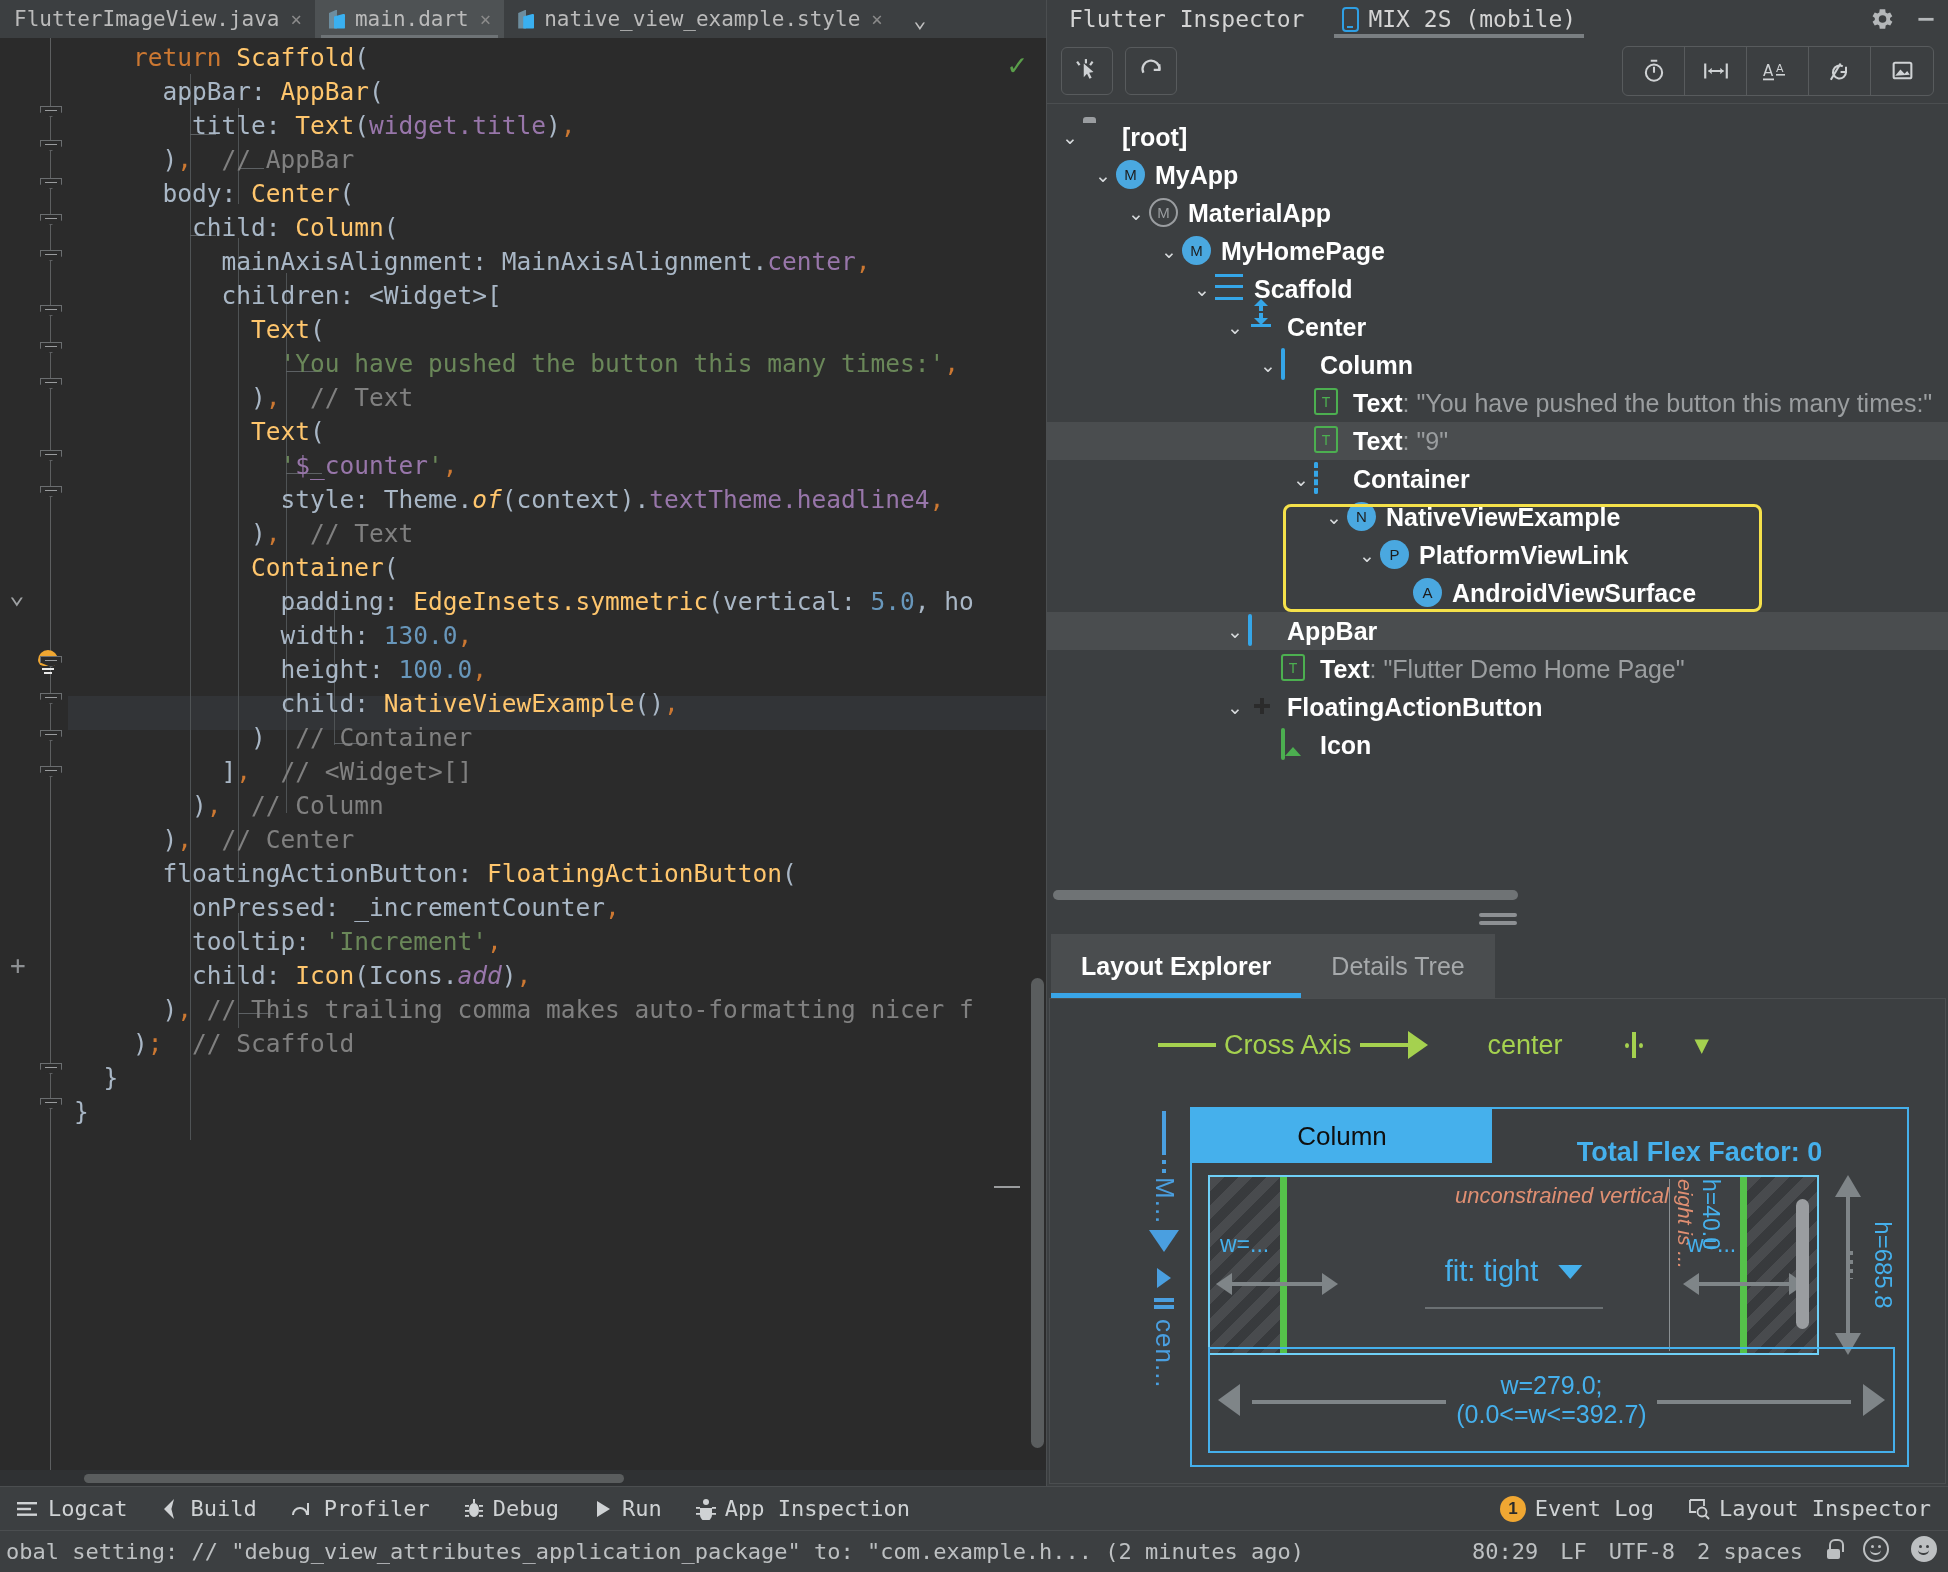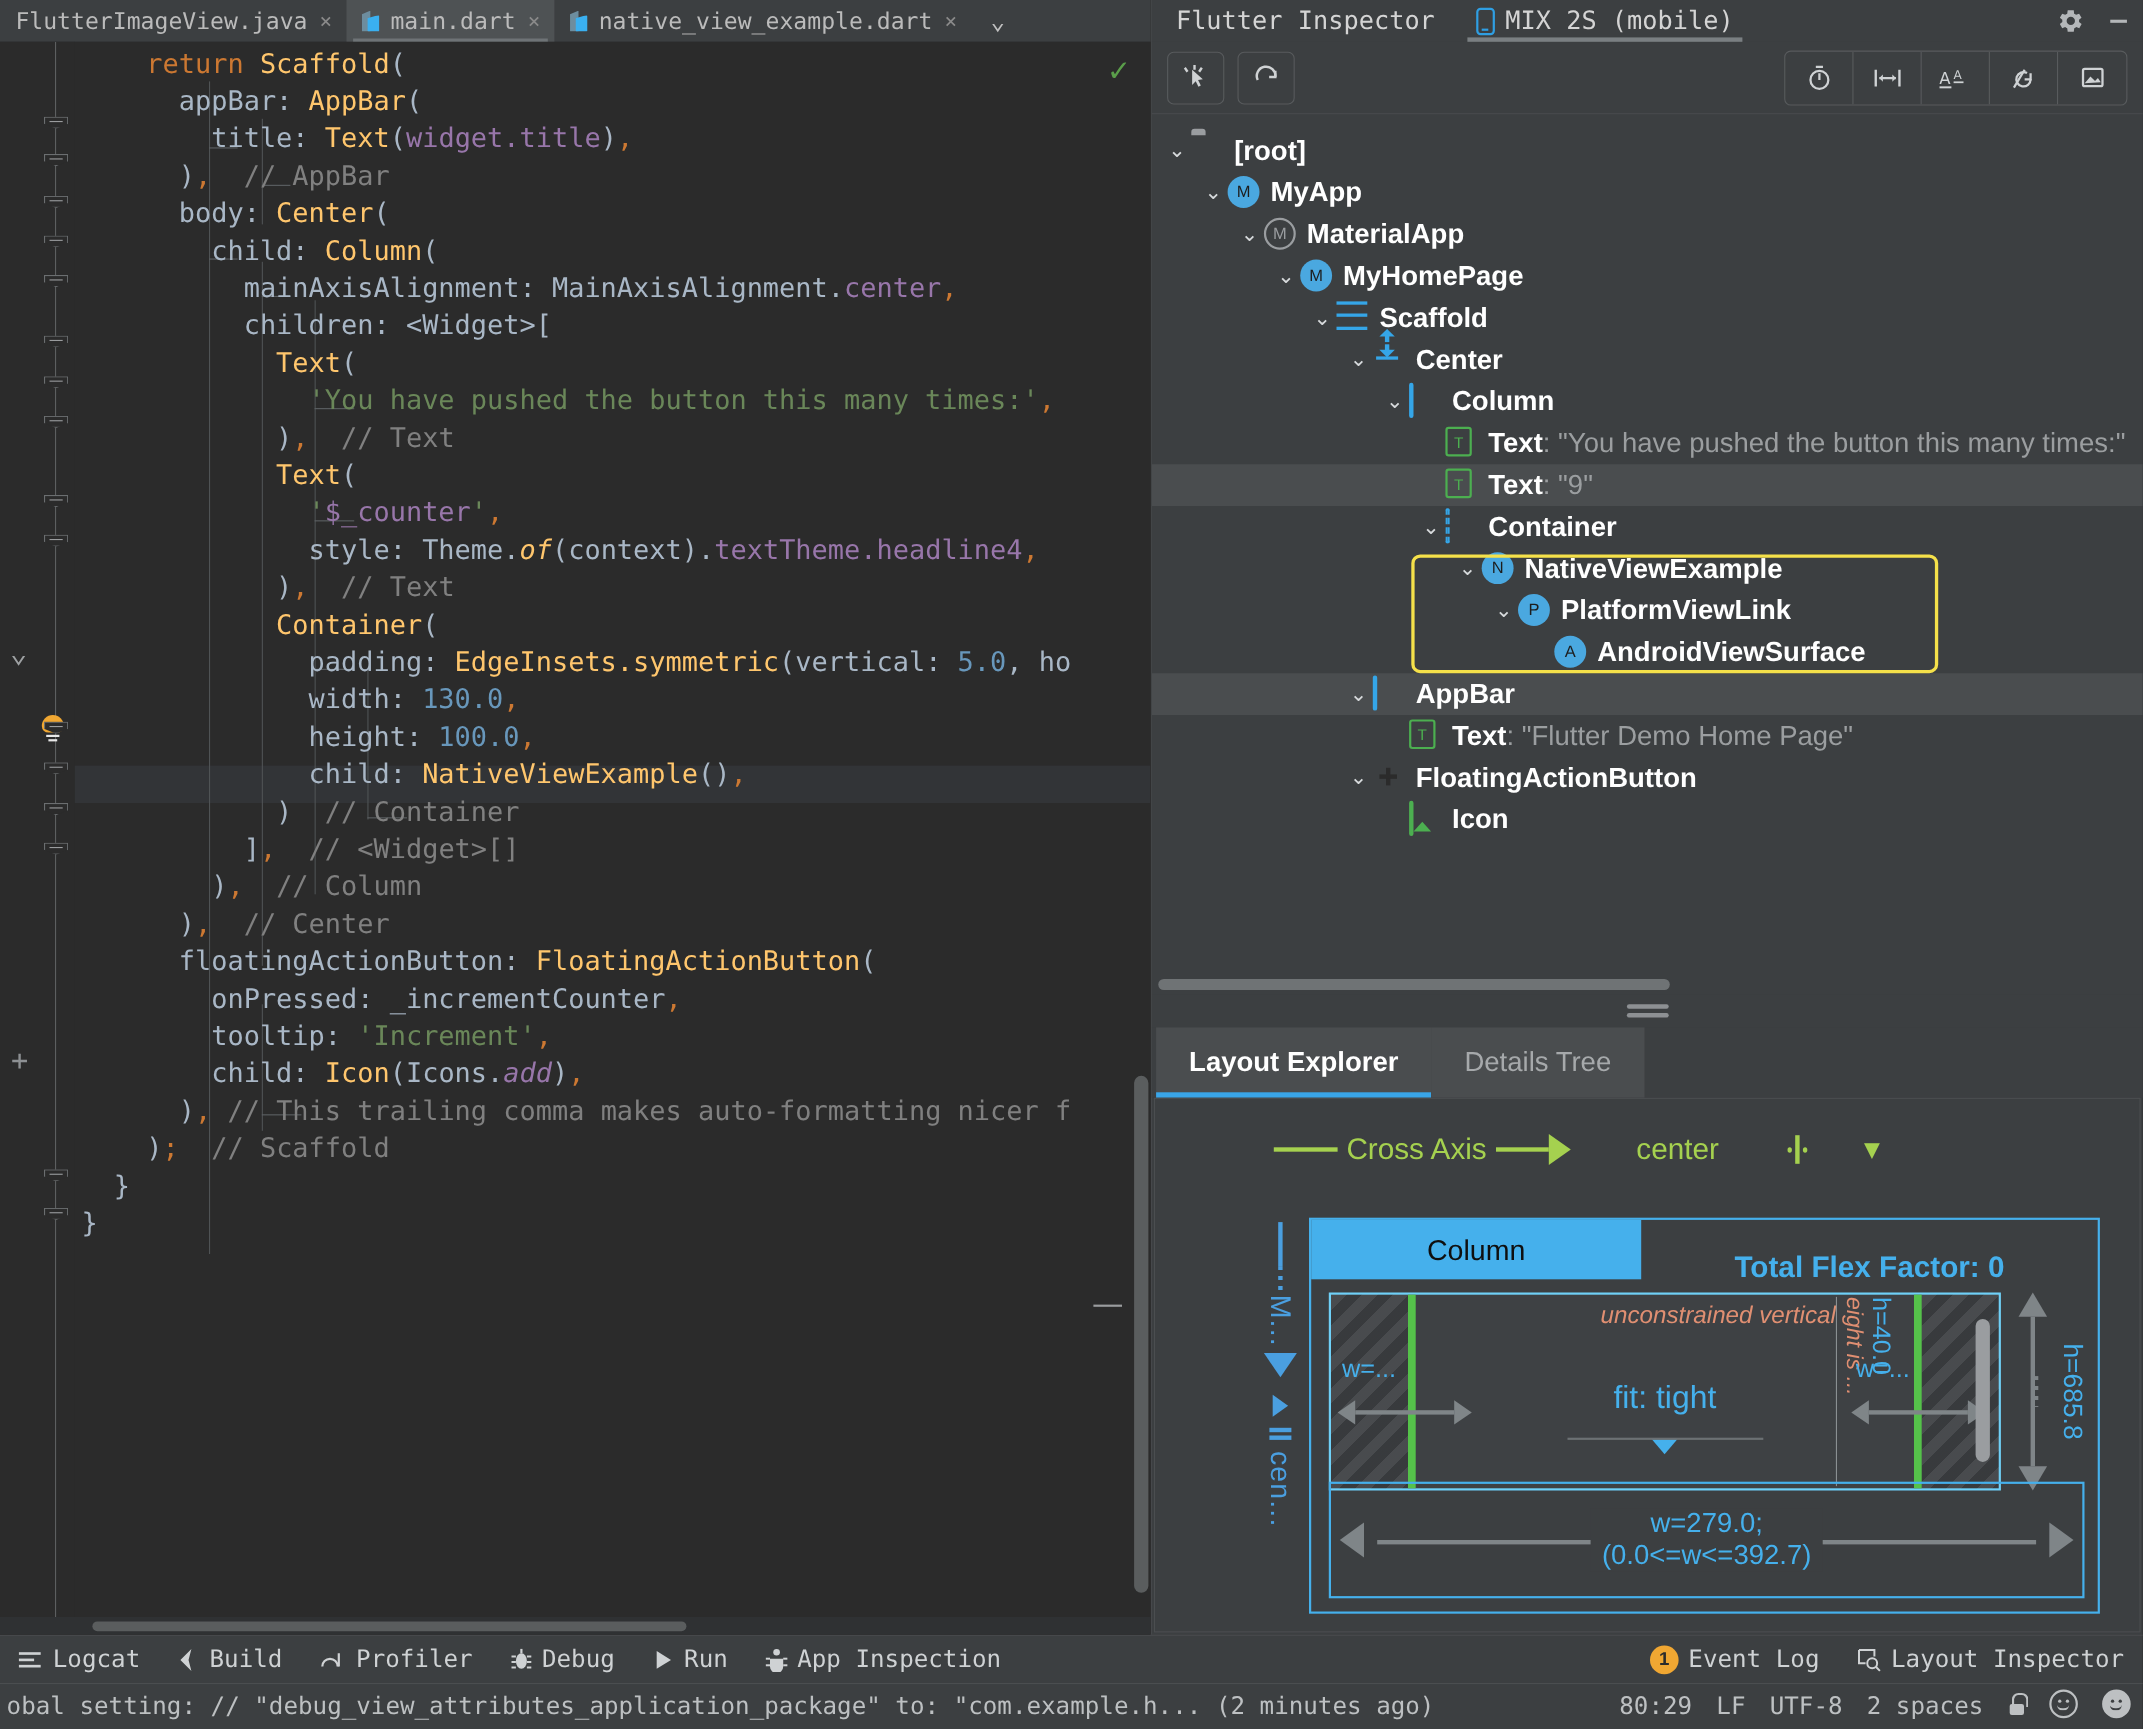--- a/index.html
+++ b/index.html
@@ -172,21 +172,21 @@
                 font-family:"Liberation Sans",sans-serif; font-size:26px;}
   .fb-flex { flex:1 1 auto; display:flex; align-items:center; justify-content:center; color:#45b0ec;
              font-family:"Liberation Sans",sans-serif; font-size:27px; font-weight:bold;margin-top:32px;}
   .child-box { position:absolute; left: 16px; right: 88px; top: 66px; height: 180px; border:2.5px solid #6fd0f7; background:#3e4144; }
   .cb-hatch { position:absolute; top:0; bottom:0; width: 70px; background:
       repeating-linear-gradient(135deg, rgba(255,255,255,0.055) 0 10px, rgba(0,0,0,0.10) 10px 20px); }
   .cb-hatch.l { left:0; } .cb-hatch.r { right:0; }
   .cb-greenbar { position:absolute; top:0; bottom:0; width:7px; background:#55c24a; }
   .cb-unconstrained { position:absolute; top: 6px; right: 148px; color:#e08f72; font-style: italic;
       font-family:"Liberation Sans",sans-serif; font-size:22px;}
-  .cb-fit { position:absolute; left: 50%; top: 78px; transform: translateX(-50%); display:flex; align-items:center; gap:20px;flex-direction:column;}
+  .cb-fit { position:absolute; left: 50%; top: 78px; transform: translateX(-50%); display:flex; align-items:center; gap:20px;}
   .cb-fit span{ color:#45b0ec; font-size:29px; font-family:"Liberation Sans",sans-serif;}
   .cb-fit i{ width:0;height:0;border-left:12px solid transparent;border-right:12px solid transparent;border-top:14px solid #45b0ec;}
   .cb-fit-underline{ position:absolute; left:50%; transform:translateX(-50%); top: 130px; width: 178px; height:2px; background:#6b7073;}
   .cb-hvert { position:absolute; right: 92px; top: 2px; bottom: 2px; width: 56px; border-left:1.5px solid #8a8f92; display:flex; }
   .cb-hvert .t1 { writing-mode: vertical-rl; color:#e08f72; font-size:21px; font-family:"Liberation Sans",sans-serif; font-style:italic; margin-left:3px;}
   .cb-hvert .t2 { writing-mode: vertical-rl; color:#45b0ec; font-size:23px; font-family:"Liberation Sans",sans-serif;}
   .cb-warrow { position:absolute; top: 96px; display:flex; align-items:center; color:#7f8588;}
   .cb-warrow .lbl{ position:absolute; top:-42px; left: 4px; color:#45b0ec; font-size:23px; font-family:"Liberation Sans",sans-serif;}
   .cb-warrow .ln{ height:4px; background:#7f8588; }
   .cb-warrow .ar{ width:0;height:0;border-top:11px solid transparent;border-bottom:11px solid transparent;}
@@ -248,21 +248,21 @@
           <span>FlutterImageView.java</span>
           <span class="tabclose">×</span>
         </div>
         <div class="tab active">
           <span class="dart-ico"></span>
           <span>main.dart</span>
           <span class="tabclose">×</span>
         </div>
         <div class="tab">
           <span class="dart-ico"></span>
-          <span>native_view_example.dart</span>
+          <span>native_view_example.style</span>
           <span class="tabclose">×</span>
         </div>
         <div class="tabbar-chevron">⌄</div>
         <div class="tabbar-spacer"></div>
       </div>
 
       <div class="editor-body">
 
         <div class="hl-row" style="top:658px;"></div>
 

